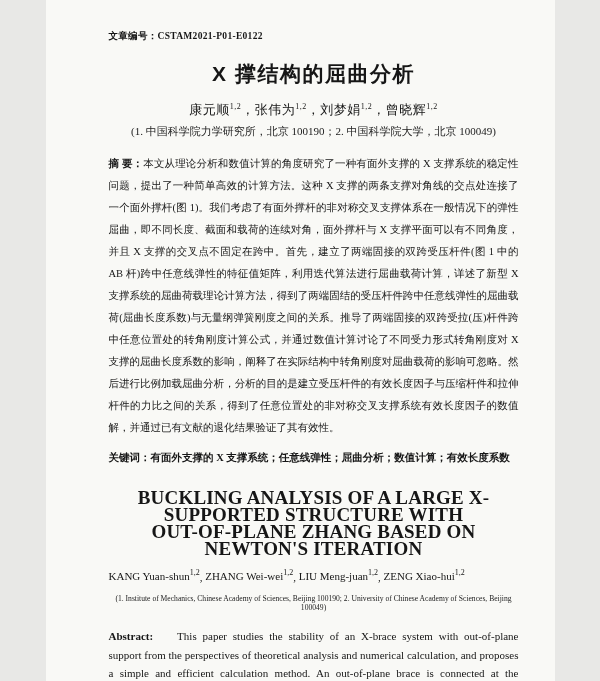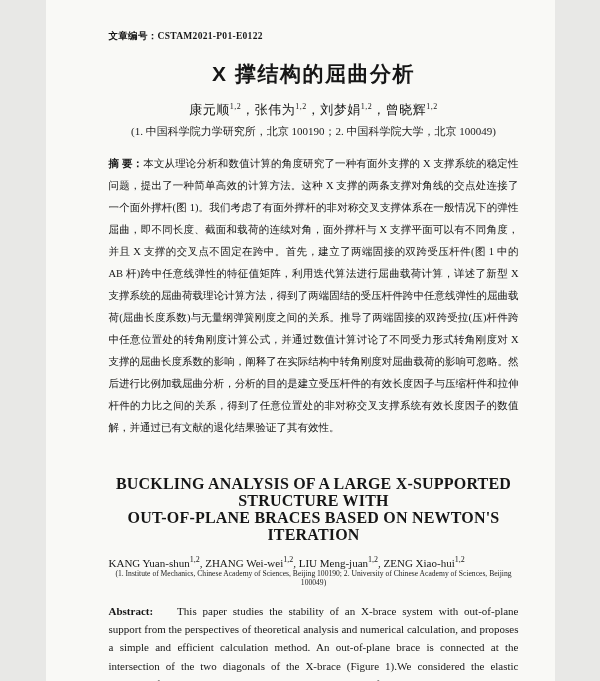--- a/index.html
+++ b/index.html
@@ -23,25 +23,25 @@
   .authors-cn{margin-top:13px;text-align:center;font-size:13px;letter-spacing:.5px;font-family:Liberation Serif, serif;}
   .authors-cn sup,.authors-en sup{font-size:8px;}
   .affil-cn{margin-top:5px;text-align:center;font-size:11px;color:#222;}
   .abstract-cn{
     margin-top:14px;font-size:10.5px;line-height:22px;
     text-align:justify;text-justify:inter-ideograph;
   }
   .abstract-cn .lbl,.kw .lbl{font-weight:bold;}
   .kw{margin-top:0;font-size:10.5px;line-height:15px;font-weight:bold;}
   .title-en{
-    margin-top:36px;text-align:center;font-weight:bold;
-    font-size:16px;line-height:17px;letter-spacing:.2px;
+    margin-top:24px;text-align:center;font-weight:bold;
+    font-size:19px;line-height:17px;letter-spacing:.2px;
   }
   .authors-en{margin-top:12px;text-align:left;font-size:11px;}
-  .affil-en{margin-top:0;text-align:center;font-size:7.6px;color:#222;}
+  .affil-en{margin-top:12px;text-align:center;font-size:7.6px;color:#222;}
   .abstract-en{
     margin-top:15px;font-size:11px;line-height:18.4px;text-align:justify;
   }
   .abstract-en .lbl{font-weight:bold;margin-right:24px;}
   .fn-rule{margin-top:12px;width:150px;border-top:1.6px solid #1b1b1b;}
   .footnotes{margin-top:4px;font-size:7.8px;line-height:12.6px;}
   .fn-row{display:flex;align-items:flex-start;}
   .fn-label{font-weight:bold;flex:0 0 44px;white-space:nowrap;}
   .fn-body{flex:1;}
   .fn-body div{white-space:nowrap;}
@@ -56,24 +56,25 @@
   <div class="title-cn">
     <div>X 撑结构的屈曲分析</div>
   </div>
 
   <div class="authors-cn"><span><span>康元顺</span><sup>1,2</sup></span><span>，</span><span><span>张伟为</span><sup>1,2</sup></span><span>，</span><span><span>刘梦娟</span><sup>1,2</sup></span><span>，</span><span><span>曾晓辉</span><sup>1,2</sup></span></div>
 
   <div class="affil-cn">(1. 中国科学院力学研究所，北京 100190；2. 中国科学院大学，北京 100049)</div>
 
   <p class="abstract-cn"><span class="lbl">摘  要：</span><span>本文从理论分析和数值计算的角度研究了一种有面外支撑的 X 支撑系统的稳定性问题，提出了一种简单高效的计算方法。这种 X 支撑的两条支撑对角线的交点处连接了一个面外撑杆(图 1)。我们考虑了有面外撑杆的非对称交叉支撑体系在一般情况下的弹性屈曲，即不同长度、截面和载荷的连续对角，面外撑杆与 X 支撑平面可以有不同角度，并且 X 支撑的交叉点不固定在跨中。首先，建立了两端固接的双跨受压杆件(图 1 中的 AB 杆)跨中任意线弹性的特征值矩阵，利用迭代算法进行屈曲载荷计算，详述了新型 X 支撑系统的屈曲荷载理论计算方法，得到了两端固结的受压杆件跨中任意线弹性的屈曲载荷(屈曲长度系数)与无量纲弹簧刚度之间的关系。推导了两端固接的双跨受拉(压)杆件跨中任意位置处的转角刚度计算公式，并通过数值计算讨论了不同受力形式转角刚度对 X 支撑的屈曲长度系数的影响，阐释了在实际结构中转角刚度对屈曲载荷的影响可忽略。然后进行比例加载屈曲分析，分析的目的是建立受压杆件的有效长度因子与压缩杆件和拉伸杆件的力比之间的关系，得到了任意位置处的非对称交叉支撑系统有效长度因子的数值解，并通过已有文献的退化结果验证了其有效性。</span></p>
 
+  <p class="kw"><span class="lbl">关键词：</span><span>有面外支撑的 X 支撑系统；任意线弹性；屈曲分析；数值计算；有效长度系数</span></p>
 
   <div class="title-en">
     <div>BUCKLING ANALYSIS OF A LARGE X-SUPPORTED STRUCTURE WITH</div>
-    <div>OUT-OF-PLANE BRACES BASED ON NEWTON'S ITERATION</div>
+    <div>OUT-OF-PLANE ZHANG BASED ON NEWTON'S ITERATION</div>
   </div>
 
   <div class="authors-en"><span><span>KANG Yuan-shun</span><sup>1,2</sup></span><span>, </span><span><span>ZHANG Wei-wei</span><sup>1,2</sup></span><span>, </span><span><span>LIU Meng-juan</span><sup>1,2</sup></span><span>, </span><span><span>ZENG Xiao-hui</span><sup>1,2</sup></span></div>
 
   <div class="affil-en">(1. Institute of Mechanics, Chinese Academy of Sciences, Beijing 100190; 2. University of Chinese Academy of Sciences, Beijing 100049)</div>
 
   <p class="abstract-en"><span class="lbl">Abstract:</span><span>This paper studies the stability of an X-brace system with out-of-plane support from the perspectives of theoretical analysis and numerical calculation, and proposes a simple and efficient calculation method. An out-of-plane brace is connected at the intersection of the two diagonals of the X-brace (Figure 1).We considered the elastic buckling of an asymmetric cross bracing system with out-of-plane struts in general, that is, continuous diagonals of different lengths, sections and loads. Out-of-plane struts and X _brace planes can have different angles, and the intersection point of the X _brace is not fixed in the middle of the span. First, the eigenvalue matrix of any linear elasticity in the middle of the double-span compression member (the AB in Fig. 1) fixed at both ends is established,  the buckling load is calculated by an iterative algorithm, and the buckling of the new X-brace system is described in detail. The relationship between the arbitrary linear elastic buckling load (buckling length coefficient) and the non-dimensional spring stiffness in the middle of the span of the compression member</span></p>
 
   <div class="fn-rule"></div>
 

